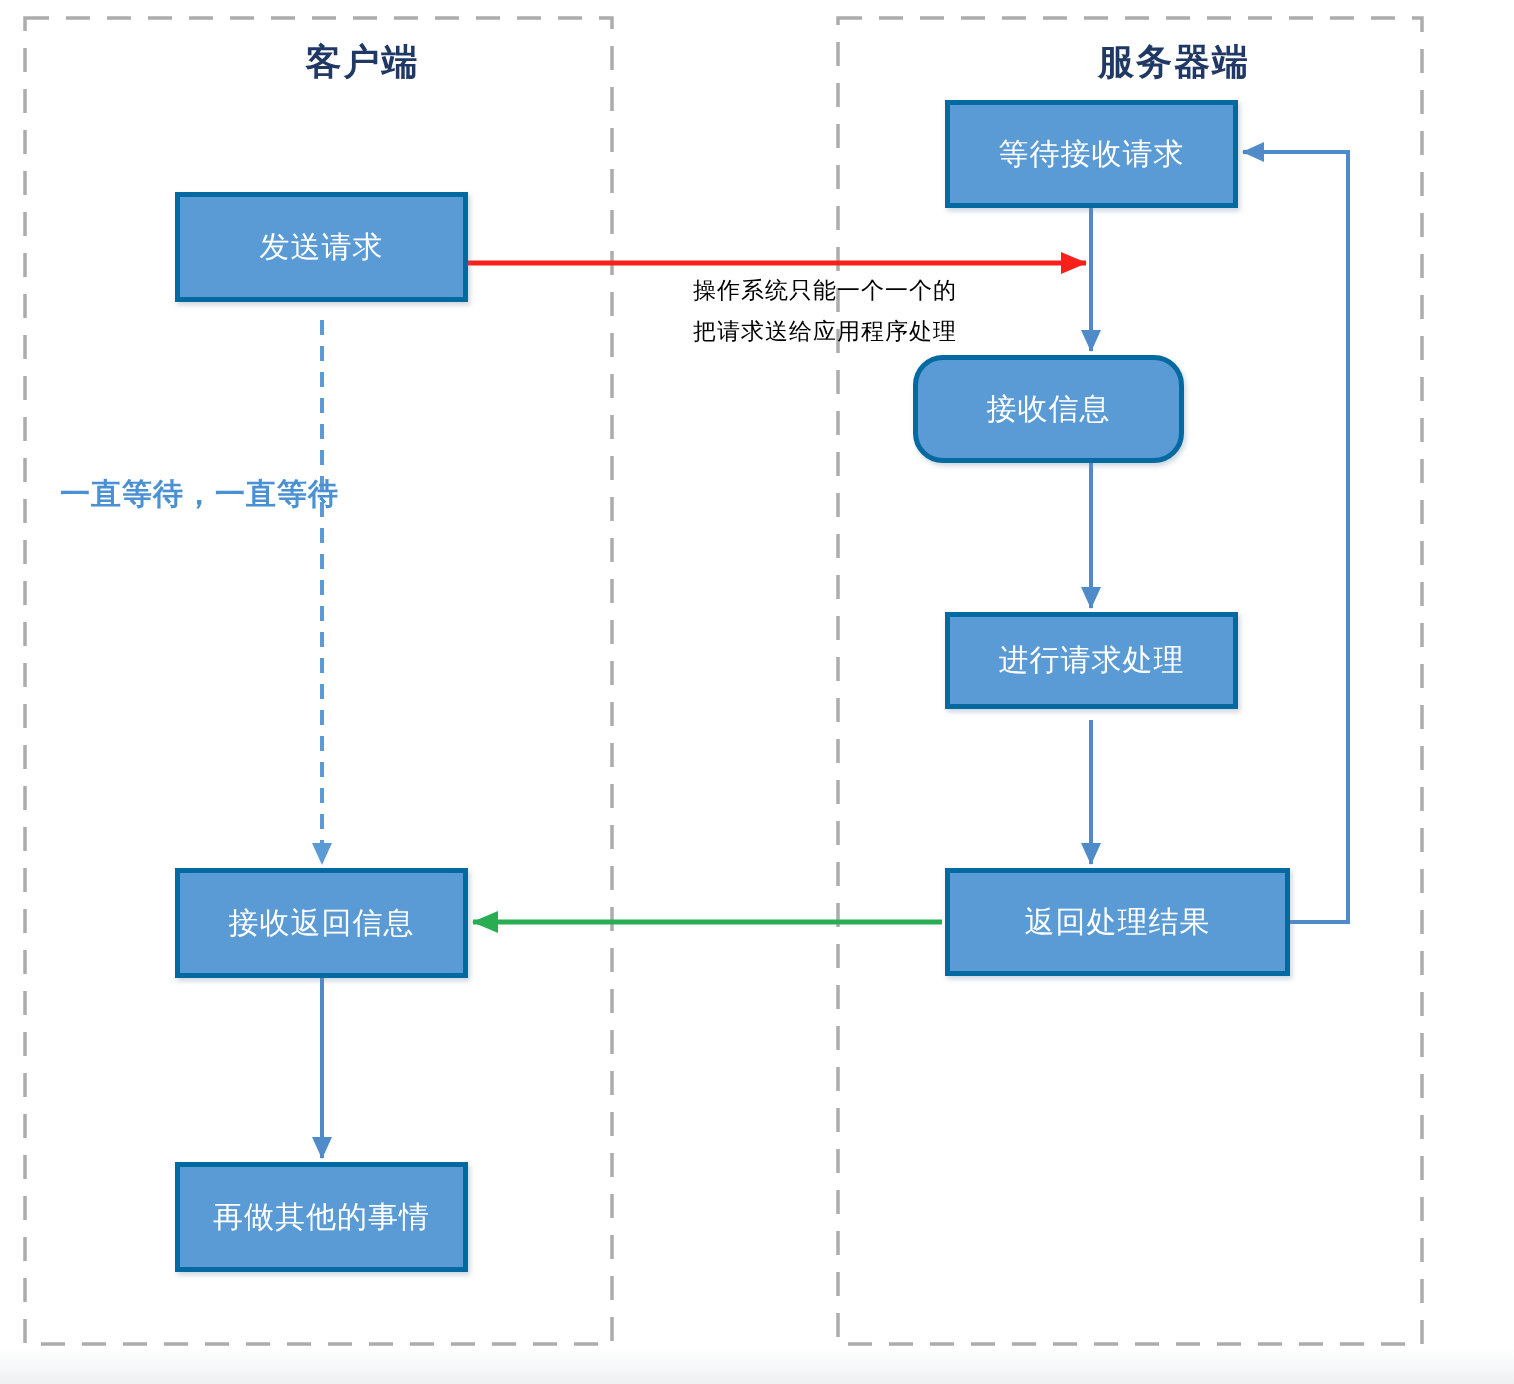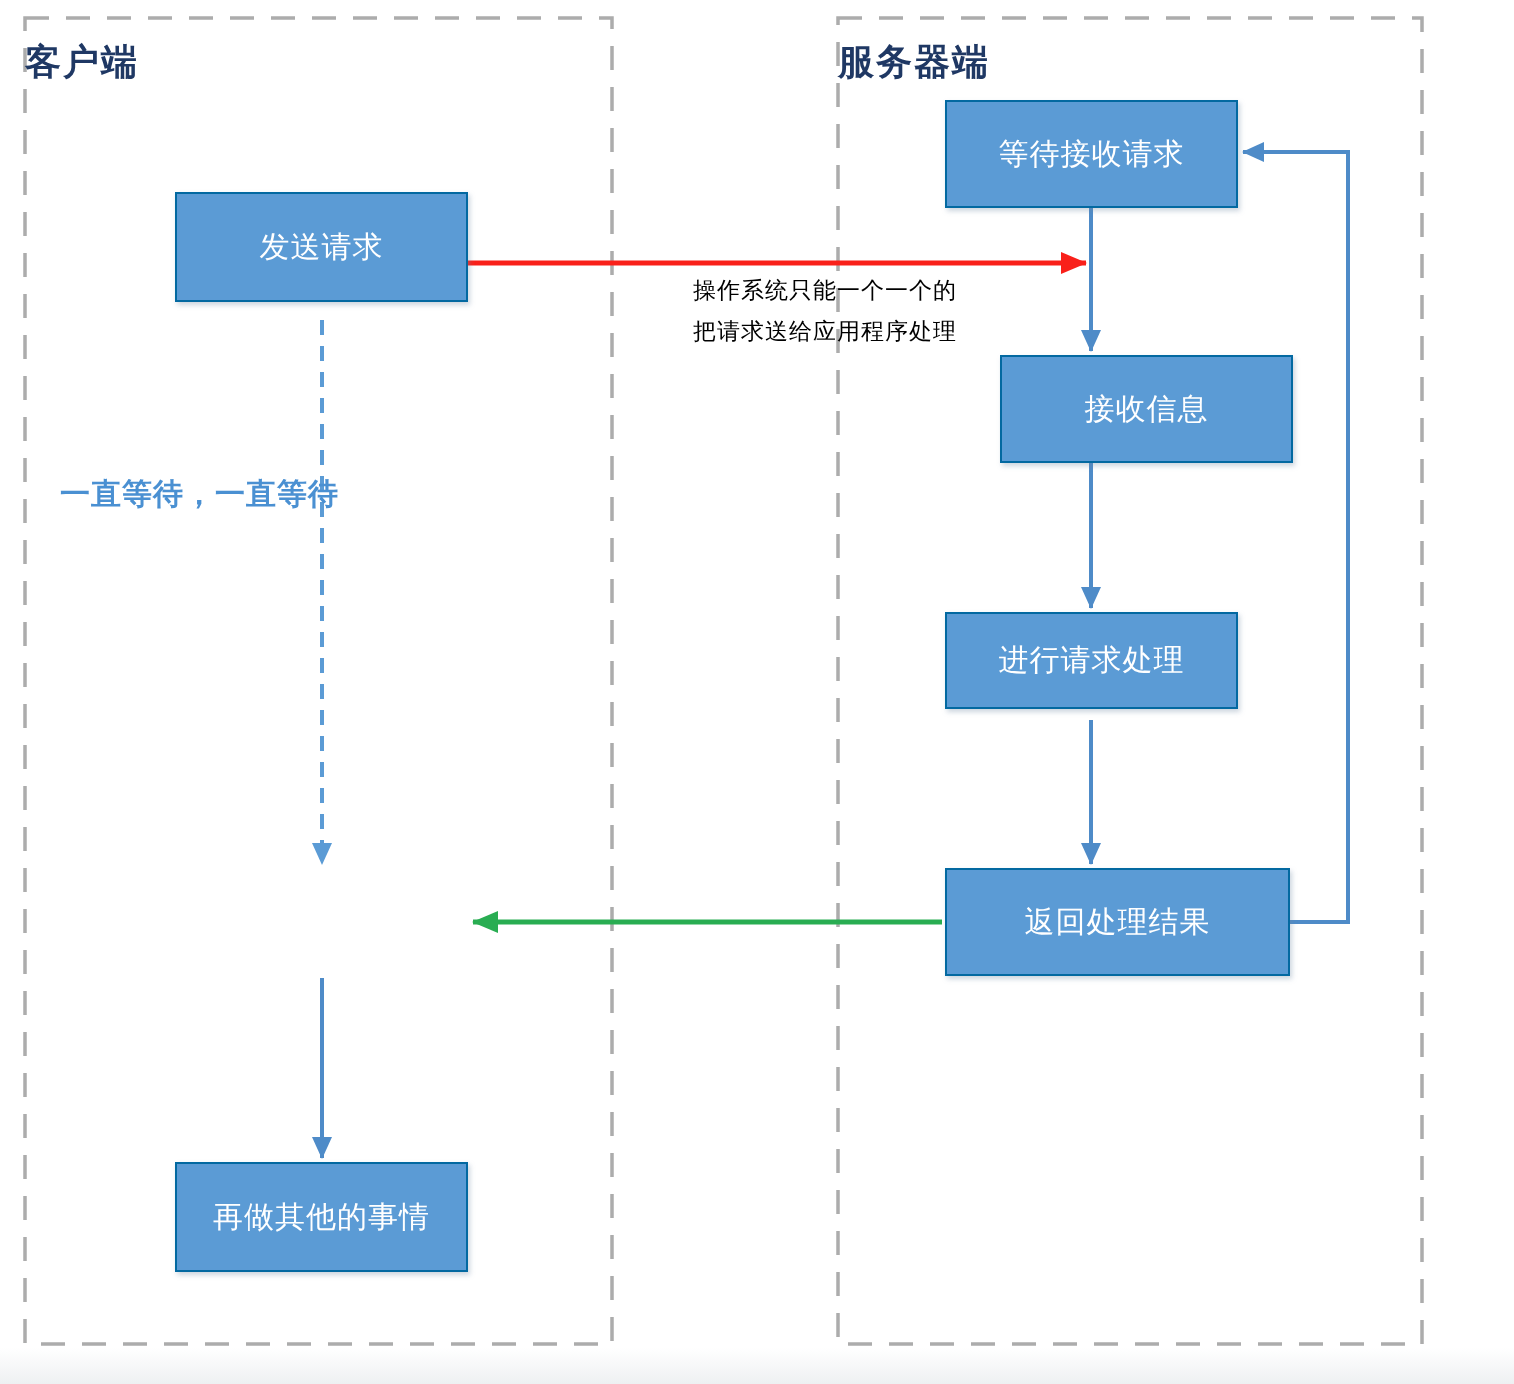--- a/index.html
+++ b/index.html
@@ -16,29 +16,31 @@
     overflow: hidden;
   }
   #connector-layer {
     position: absolute;
     left: 0; top: 0;
     width: 1514px;
     height: 1384px;
   }
   .panel-title {
     position: absolute;
+    text-align: center;
     font-size: 36px;
     font-weight: bold;
     color: #1F3864;
     letter-spacing: 2px;
+    padding-left: 44px;
   }
   .node {
     position: absolute;
     background: #5B9BD5;
-    border: 2px solid #0369a1;
+    border: 5px solid #0369a1;
     box-shadow: 2px 3px 5px rgba(110, 135, 160, 0.35);
     display: flex;
     align-items: center;
     justify-content: center;
     color: #ffffff;
     font-size: 30px;
     letter-spacing: 1px;
     box-sizing: border-box;
   }
   .note {
@@ -96,24 +98,25 @@
 
     <line x1="942" y1="922" x2="473" y2="922" stroke="#29AD52" stroke-width="5" marker-end="url(#mGreen)"></line>
 
     <path d="M 1238 922 L 1348 922 L 1348 152 L 1243 152" fill="none" stroke="#4E8BC8" stroke-width="4" marker-end="url(#mBlue)"></path>
   </svg>
 
   <div class="panel-title" style="left:25px; top:38px; width:587px;">客户端</div>
   <div class="panel-title" style="left:838px; top:38px; width:584px;">服务器端</div>
 
   <div class="node" style="left:175px; top:192px; width:293px; height:110px;">发送请求</div>
+  <div class="node" style="left:175px; top:868px; width:293px; height:110px;">接收返回信息</div>
   <div class="node" style="left:175px; top:1162px; width:293px; height:110px;">再做其他的事情</div>
 
   <div class="node" style="left:945px; top:100px; width:293px; height:108px;">等待接收请求</div>
-  <div class="node" style="left:1000px; top:355px; width:293px; height:108px;">接收信息</div>
+  <div class="node" style="left:913px; top:355px; width:271px; height:108px;border-radius:30px;">接收信息</div>
   <div class="node" style="left:945px; top:612px; width:293px; height:97px;">进行请求处理</div>
   <div class="node" style="left:945px; top:868px; width:345px; height:108px;">返回处理结果</div>
 
   <div class="note" style="left:693px; top:270px;">
     <div>操作系统只能一个一个的</div>
     <div>把请求送给应用程序处理</div>
   </div>
   <div class="note" style="left:60px; top:473px; font-size:30px; font-weight:bold; color:#4A90D2;">一直等待，一直等待</div>
 
   <div id="bottom-strip"></div>

